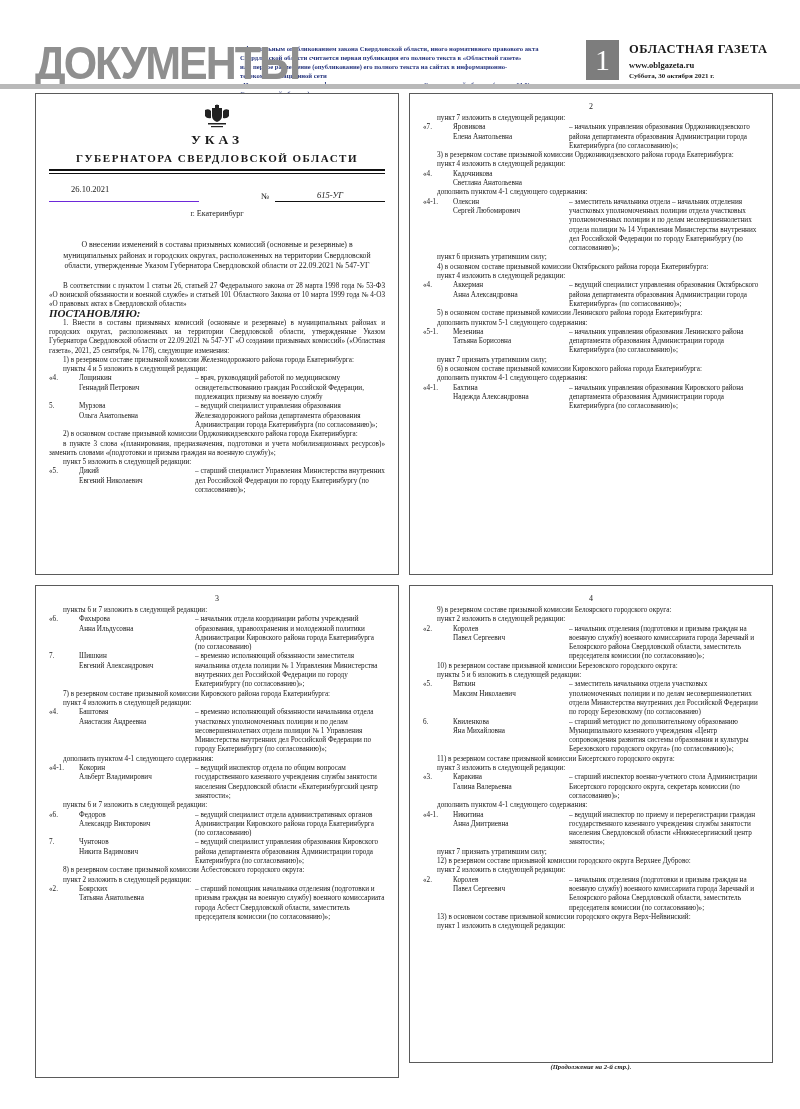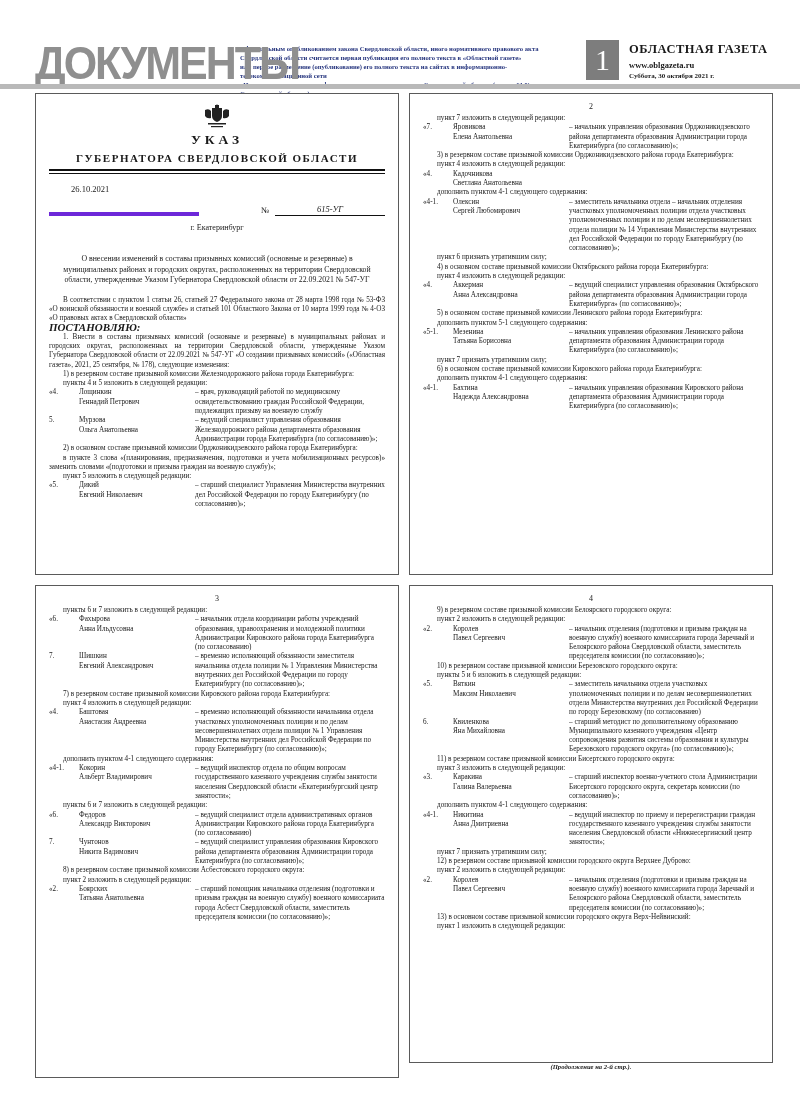--- a/index.html
+++ b/index.html
@@ -41,21 +41,21 @@
 
   .colnum { text-align:center; font-size:8px; margin-bottom:3px; }
 
   
   .crest { display:block; margin:2px auto 2px auto; }
   .ukaz { text-align:center; font-weight:bold; font-size:13.5px; letter-spacing:4px; margin-top:2px; }
   .gov  { text-align:center; font-weight:bold; font-size:11px; letter-spacing:1.5px; margin-top:4px; }
   .dbl-rule { margin-top:5px; border-top:2.5px solid #111; }
   .dbl-rule-inner { margin-top:2px; border-top:1px solid #111; }
   .date-row { display:flex; justify-content:space-between; align-items:flex-end; margin-top:10px; font-size:8.5px; }
-  .date-left { border-bottom:4px solid #6d28d9; width:150px; padding-left:22px; padding-bottom:18px; }
+  .date-left { border-bottom:1px solid #6d28d9; width:150px; padding-left:22px; padding-bottom:7px; }
   .num-right { display:flex; align-items:flex-end; }
   .num-sign { margin-right:6px; padding-bottom:1px; }
   .num-val { border-bottom:1px solid #111; width:110px; text-align:center; padding-bottom:1px;font-style:italic; }
   .city { text-align:center; font-size:8px; margin-top:7px; }
   .decree-title { text-align:center; font-weight:normal; font-size:7.8px; line-height:10.5px; margin:22px 8px 10px 8px; }
 
   
   .flow { font-size:7.2px; line-height:9.3px; text-align:justify; }
   .flow .para { text-indent:14px; }
   .flow .resolve { font-weight:bold; font-size:11px;font-style:italic; }

